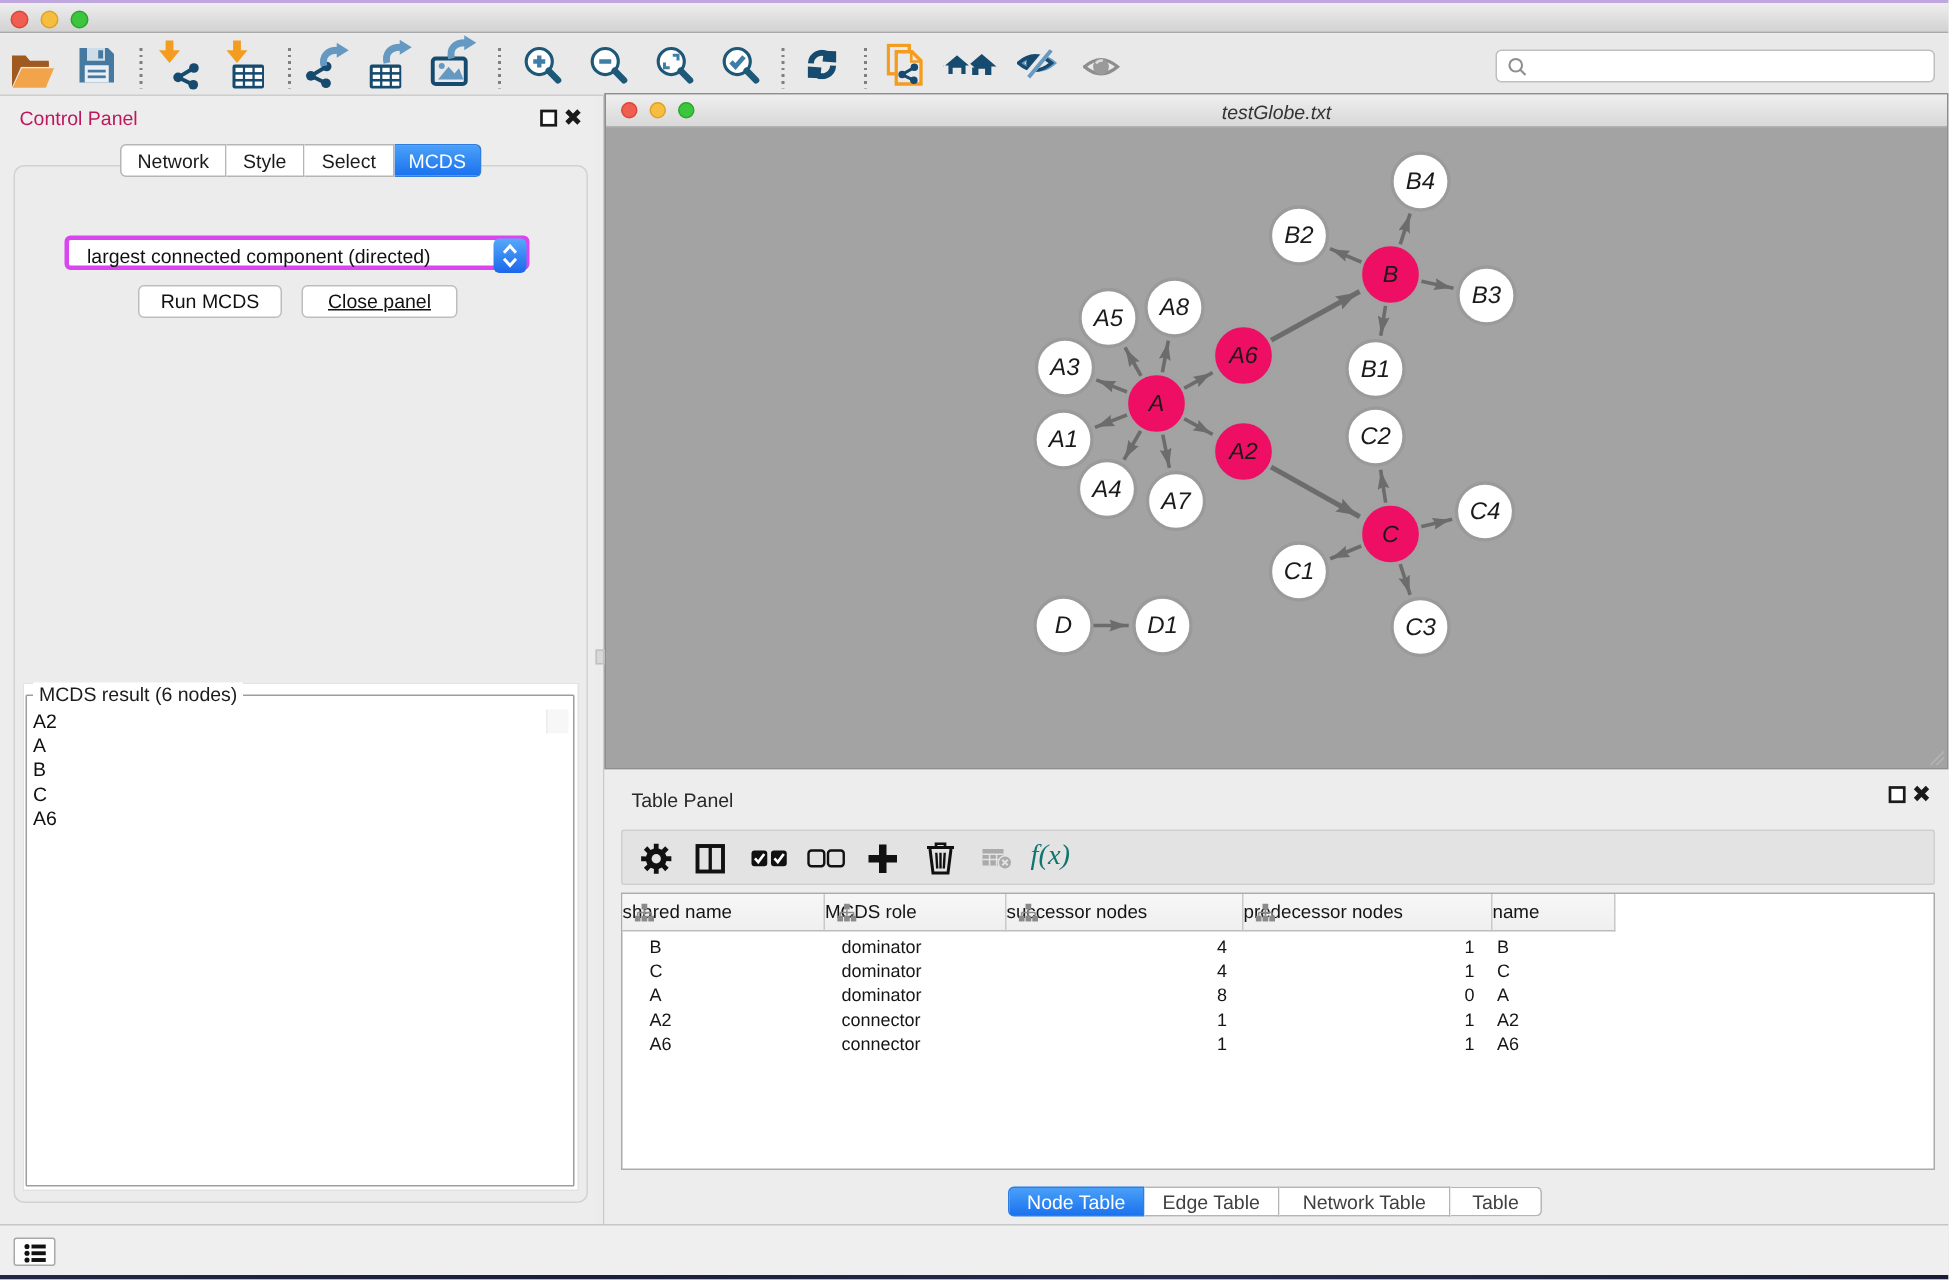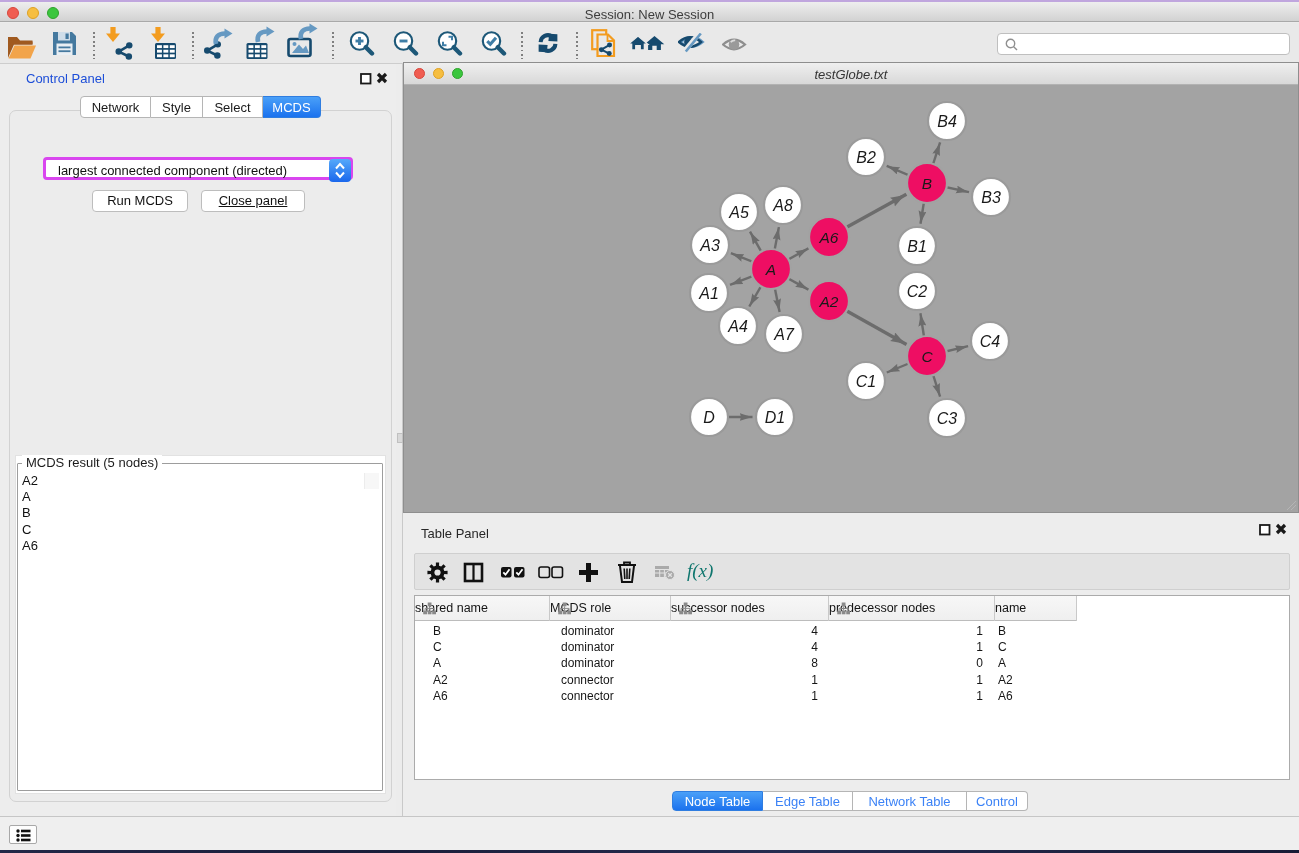--- a/index.html
+++ b/index.html
@@ -8,21 +8,21 @@
 .abs { position:absolute; }
 #topline { left:0; top:0; width:1299px; height:2px; background:#c0a6de; }
 #titlebar { left:0; top:2px; width:1299px; height:20px; background:linear-gradient(#eeeeee,#d2d2d2); border-bottom:1px solid #a9a9a9; }
 .tl { position:absolute; width:12.5px; height:12.5px; border-radius:50%; top:4.5px; }
 #title { left:0; top:5px; width:1299px; text-align:center; font-size:13px; color:#3d3d3d; }
 #toolbar { left:0; top:23px; width:1299px; height:41px; background:#e9e9e9; border-bottom:1px solid #cdcdcd; }
 .sep { position:absolute; top:9px; height:27px; width:1.5px; background-image:repeating-linear-gradient(to bottom,#7f7f7f 0 1.7px,transparent 1.7px 4.4px); }
 #searchbox { left:997px; top:10px; width:293px; height:22px; background:#fff; border:1px solid #bfbfbf; border-radius:4px; }
 
 #leftpanel { left:0; top:64px; width:396px; height:752px; background:#ededed; }
-#cpTitle { left:26px; top:7px; font-size:13px; color:#1d4ed8; }
+#cpTitle { left:13px; top:7px; font-size:13px; color:#be185d; }
 #cpPanel { left:9px; top:46px; width:383px; height:692px; background:#ececec; border:1px solid #d2d2d2; border-radius:7px; }
 .tab { position:absolute; top:32px; height:22px; background:#fff; border:1px solid #b5b5b5; border-left:none; font-size:13px; color:#1a1a1a; text-align:center; line-height:21px; z-index:3; }
 .tabsel { background:linear-gradient(#4aa0f8,#1b72ee); color:#fff; border-color:#2f7de0; }
 .btn { position:absolute; height:22px; background:#fff; border:1px solid #bdbdbd; border-radius:4px; font-size:13px; color:#111; text-align:center; line-height:20px; }
 #optlabel { left:9px; top:72px; width:383px; text-align:center; font-size:13px; color:#1b1b1b; }
 #dropdown { left:43px; top:93px; width:310px; height:23px; background:#fff; border:3px solid #d946ef; border-radius:4px; font-size:13px; color:#111; line-height:21px; padding-left:12px; }
 #dropbtn { position:absolute; right:-1px; top:-1px; width:22px; height:23px; border-radius:4px; background:linear-gradient(#56a9fa,#1a67ec); }
 #mcdswhite { left:15px; top:391px; width:371px; height:339px; background:#fff; border:1px solid #e2e2e2; }
 #groupbox { left:17px; top:399px; width:366px; height:328px; border:1px solid #9d9d9d; border-radius:1px; }
 #grouplabel { left:22px; top:391px; background:#fff; padding:0 4px; font-size:13px; color:#1c1c1c; }
@@ -36,39 +36,38 @@
 #nettext { left:0; top:4px; width:894px; text-align:center; font-size:13px; color:#333; }
 
 #tablepanel { left:403px; top:513px; width:896px; height:303px; background:#ededed; }
 #tpTitle { left:18px; top:13px; font-size:13px; color:#282828; }
 #tptoolbar { left:11px; top:40px; width:876px; height:37px; background:#e3e3e3; border:1px solid #cfcfcf; border-radius:2px; }
 #tbl { left:11px; top:82px; width:876px; height:185px; background:#fff; border:1px solid #ababab; }
 #tblhead { position:absolute; left:0; top:0; width:662px; height:25px; background:linear-gradient(#f7f7f7,#efefef); border-bottom:1px solid #bcbcbc; }
 .hcell { position:absolute; top:0; height:25px; border-right:1px solid #c9c9c9; font-size:12.5px; color:#141414; text-align:left; line-height:25px; }
 .trow { position:absolute; font-size:12px; color:#161616; height:16px; line-height:16px; }
 .num { text-align:right; }
-.btab { position:absolute; top:278px; height:20px; background:#fff; border:1px solid #b5b5b5; border-left:none; font-size:13px; color:#3b82f6; text-align:center; line-height:19px; }
+.btab { position:absolute; top:278px; height:20px; background:#fff; border:1px solid #b5b5b5; border-left:none; font-size:13px; color:#404040; text-align:center; line-height:19px; }
 .btabsel { background:linear-gradient(#4aa0f8,#1b72ee); color:#fff; border-color:#2f7de0; }
 
 #statusbar { left:0; top:816px; width:1299px; height:34px; background:#efefef; border-top:1px solid #c6c6c6; }
 #listbtn { left:9px; top:8px; width:28px; height:19px; background:#fdfdfd; border:1px solid #a8a8a8; border-radius:2px; }
 #membtn { left:1214px; top:6px; width:74px; height:23px; background:#fbfbfb; border:5px solid #737373; font-size:12px; color:#111;margin-top:36px; }
 #darkstrip { left:0; top:850px; width:1299px; height:3px; background:linear-gradient(90deg,#222747,#1a1e3a 30%,#262c50 60%,#181c36); }
 .icx { position:absolute; }
 #vdiv1 { left:390px; top:64px; width:1px; height:752px; background:#dcdcdc; }
 #vdiv2 { left:402px; top:64px; width:1px; height:752px; background:#c9c9c9; }
 </style>
 </head>
 <body>
 <div class="abs" id="topline"></div>
 <div class="abs" id="titlebar">
   <div class="tl" style="left:6.8px; background:#f05d51; border:0.5px solid #d8473c;"></div>
   <div class="tl" style="left:26.8px; background:#f6be41; border:0.5px solid #dfa123;"></div>
   <div class="tl" style="left:46.8px; background:#3bc63e; border:0.5px solid #2fa32c;"></div>
-  <div class="abs" id="title">Session: New Session</div>
 </div>
 <div class="abs" id="toolbar">
 
 <svg class="icx" style="left:6px;top:10px;" width="31" height="27" viewBox="0 0 31 27">
       <path d="M2,4 L11,4 L14,7.5 L26.5,7.5 L26.5,11.5 L2,11.5 z" fill="#a05a20"></path>
       <path d="M2,25 L2,5 L10.5,5 L13.5,8.5 L26.5,8.5 L26.5,11.5 L8,11.5 L2,25 z" fill="#a05a20"></path>
       <path d="M8.5,12.5 L30,12.5 L24.5,25.5 L2.5,25.5 z" fill="#f2a44a"></path>
     </svg>
 <svg class="icx" style="left:50px;top:5px;" width="30" height="32" viewBox="0 0 30 32">
       <path d="M3,4 L22,4 L26,8 L26,27 L3,27 z" fill="#45799f"></path>
@@ -220,21 +219,21 @@
         <svg width="22" height="23" style="position:absolute;left:0;top:0;">
 <path d="M7,9.5 L11,5 L15,9.5" fill="none" stroke="#fff" stroke-width="2"></path>
 <path d="M7,13.5 L11,18 L15,13.5" fill="none" stroke="#fff" stroke-width="2"></path>
 </svg>
       </div>
   </div>
   <div class="btn" style="left:92px; top:126px; width:96px;">Run MCDS</div>
   <div class="btn" style="left:201px; top:126px; width:104px;text-decoration:underline;">Close panel</div>
   <div class="abs" id="mcdswhite"></div>
   <div class="abs" id="groupbox"></div>
-  <div class="abs" id="grouplabel">MCDS result (5 nodes)</div>
+  <div class="abs" id="grouplabel">MCDS result (6 nodes)</div>
   <div class="abs" id="mcdslist">
     <div style="margin-top:9px;">A2</div>
       <div>A</div>
       <div>B</div>
       <div>C</div>
       <div>A6</div>
     <div id="mcdsscroll"></div>
   </div>
 </div>
 <div class="abs" id="netwin">
@@ -462,21 +461,21 @@
 <div class="trow" style="left:583px;top:75.60000000000001px;width:80px;">A2</div>
 <div class="trow" style="left:18px;top:91.80000000000001px;width:100px;">A6</div>
 <div class="trow" style="left:146px;top:91.80000000000001px;width:100px;">connector</div>
 <div class="trow num" style="left:300px;top:91.80000000000001px;width:103px;">1</div>
 <div class="trow num" style="left:460px;top:91.80000000000001px;width:108px;">1</div>
 <div class="trow" style="left:583px;top:91.80000000000001px;width:80px;">A6</div>
   </div>
   <div class="btab btabsel" style="left:269px; width:91px; border-radius:4px 0 0 4px; border-left:1px solid #2f7de0;">Node Table</div>
   <div class="btab" style="left:360px; width:90px;">Edge Table</div>
   <div class="btab" style="left:450px; width:114px;">Network Table</div>
-  <div class="btab" style="left:564px; width:61px; border-radius:0 4px 4px 0;">Control</div>
+  <div class="btab" style="left:564px; width:61px; border-radius:0 4px 4px 0;">Table</div>
 </div>
 <div class="abs" id="statusbar">
   <div class="abs" id="listbtn">
       <svg width="26" height="17" style="position:absolute;left:1px;top:1px;" viewBox="0 0 26 17">
 <g fill="#111">
 <circle cx="7" cy="4" r="1.7"></circle>
           <circle cx="7" cy="8.5" r="1.7"></circle>
           <circle cx="7" cy="13" r="1.7"></circle>
 <rect x="10" y="2.7" width="9.5" height="2.6"></rect>
 <rect x="10" y="7.2" width="9.5" height="2.6"></rect>

